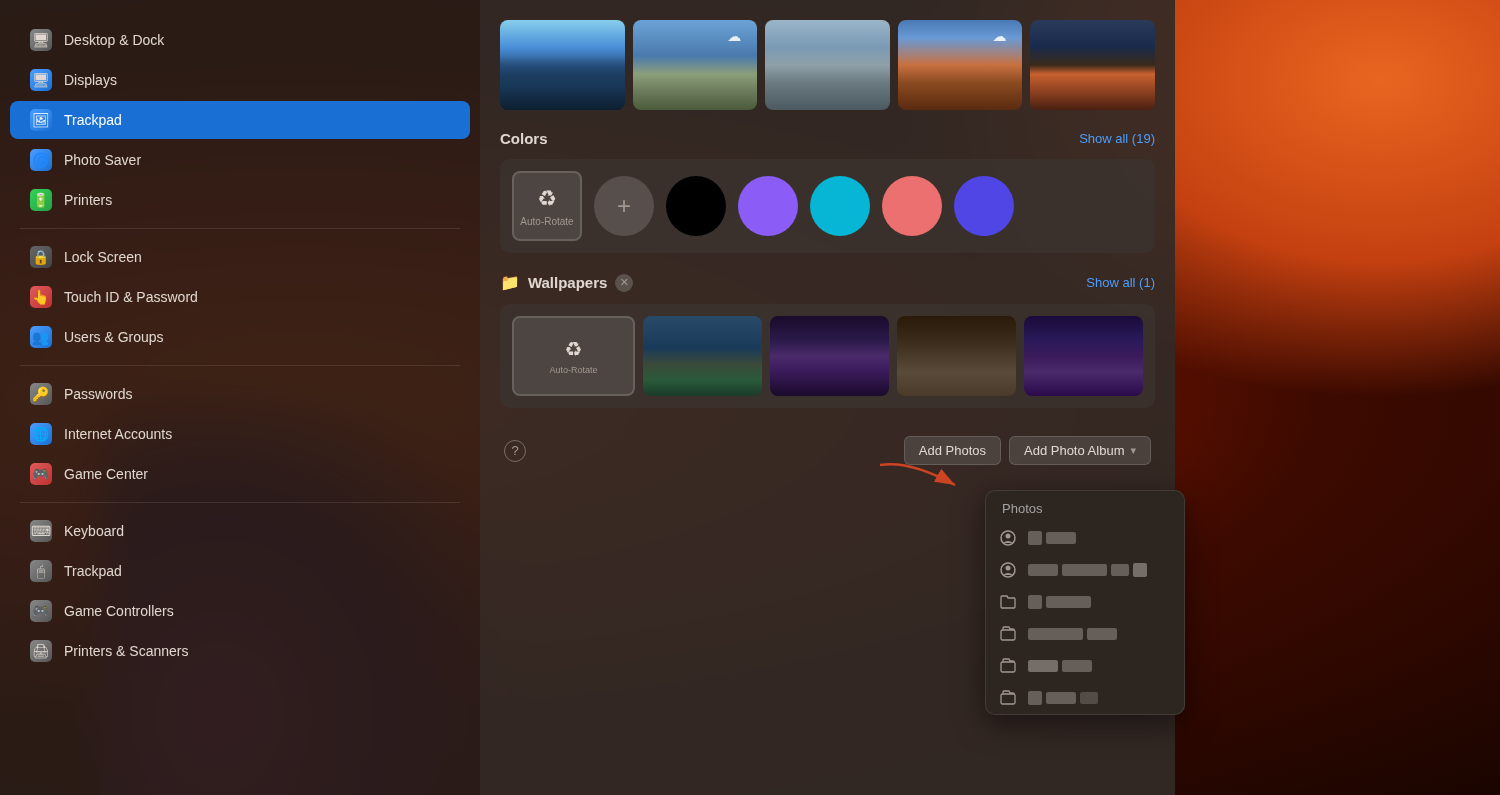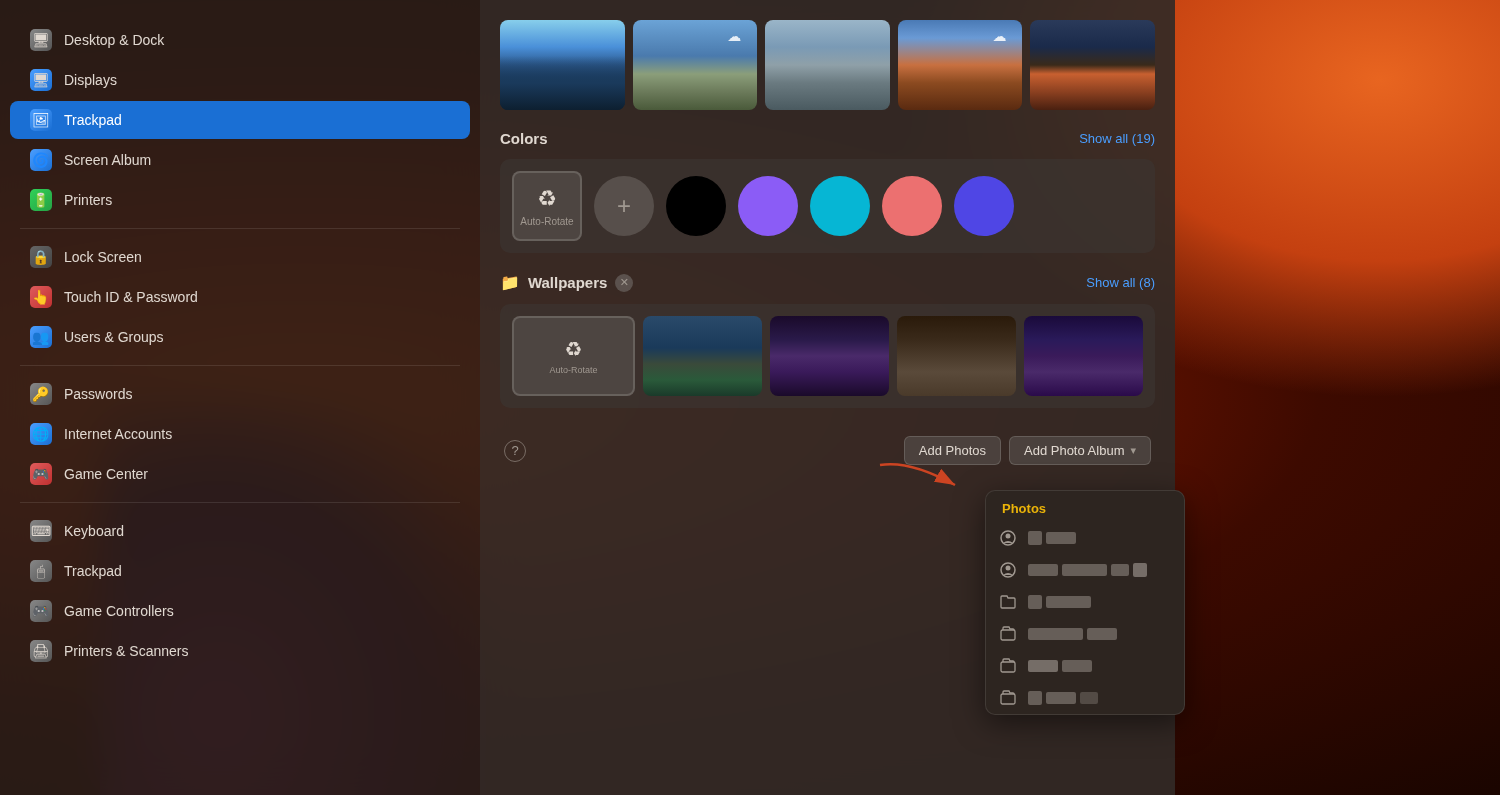--- a/index.html
+++ b/index.html
@@ -367,22 +367,22 @@
       border-radius: 10px;
       box-shadow: 0 8px 30px rgba(0,0,0,0.5);
       z-index: 100;
       overflow: hidden;
       border: 1px solid rgba(255,255,255,0.1);
     }
 
     .dropdown-header {
       padding: 10px 16px 6px;
       font-size: 13px;
-      font-weight: 700;
-      color: #eab308;
+      font-weight: 400;
+      color: #a3a3a3;
     }
 
     .dropdown-item {
       display: flex;
       align-items: center;
       padding: 6px 12px;
       gap: 10px;
       cursor: pointer;
     }
 
@@ -445,21 +445,21 @@
       <span>Displays</span>
     </div>
 
     <div class="sidebar-item active">
       <div class="sidebar-icon icon-wallpaper">🖼</div>
       <span>Trackpad</span>
     </div>
 
     <div class="sidebar-item">
       <div class="sidebar-icon icon-screensaver">🌀</div>
-      <span>Screen Album</span>
+      <span>Photo Saver</span>
     </div>
 
     <div class="sidebar-item">
       <div class="sidebar-icon icon-battery">🔋</div>
       <span>Printers</span>
     </div>
 
     <div class="sidebar-divider"></div>
 
     <div class="sidebar-item">
@@ -548,21 +548,21 @@
       <div class="color-circle" style="background:#EC7070;"></div>
       <div class="color-circle" style="background:#4F46E5;"></div>
     </div>
 
     <div class="wallpapers-section-header">
       <div class="wallpapers-section-left">
         <span class="folder-icon">📁</span>
         <span class="section-title">Wallpapers</span>
         <div class="wallpapers-badge">✕</div>
       </div>
-      <span class="show-all-link">Show all (8)</span>
+      <span class="show-all-link">Show all (1)</span>
     </div>
 
     <div class="wallpapers-grid">
       <div class="wallpaper-thumb wp-auto-rotate">
         <div class="auto-icon">♻</div>
         <div class="auto-label">Auto-Rotate</div>
       </div>
       <div class="wallpaper-thumb wp-aerial"></div>
       <div class="wallpaper-thumb wp-purple-creature"></div>
       <div class="wallpaper-thumb wp-tech"></div>

